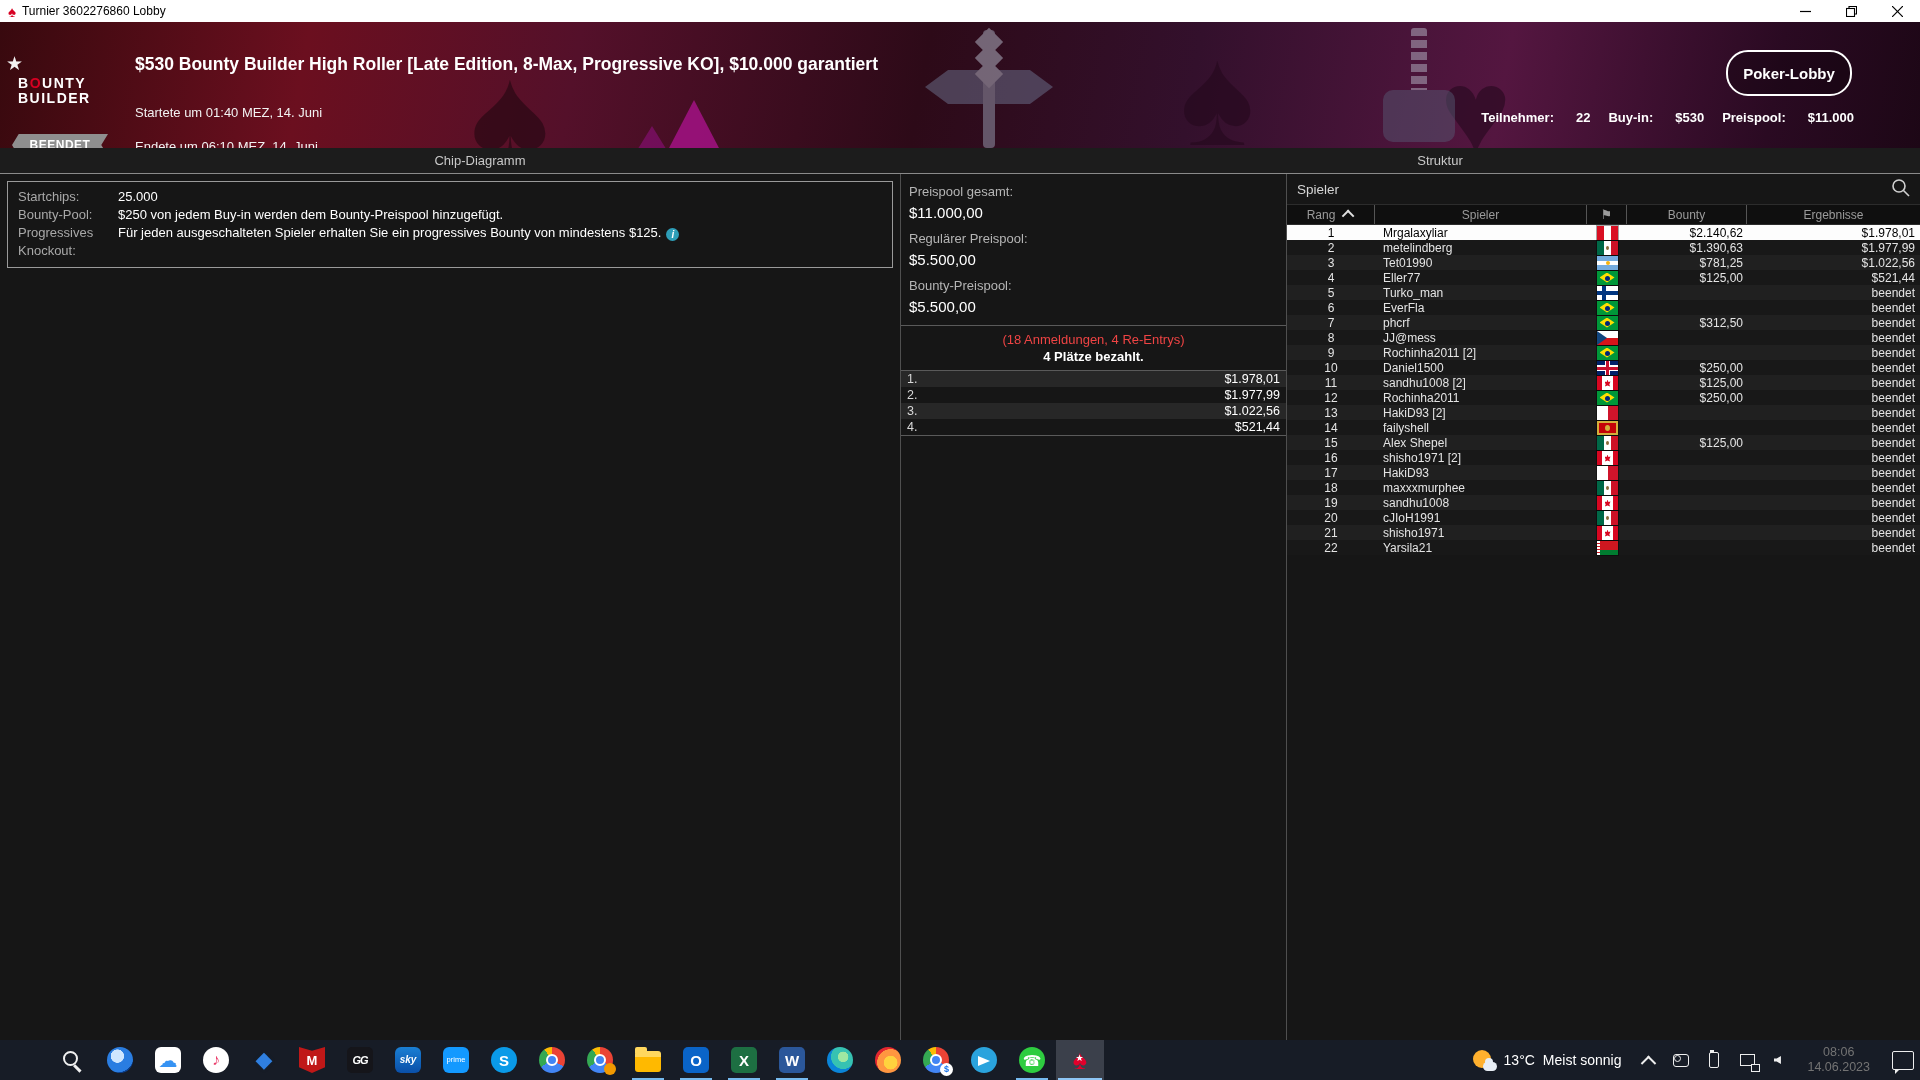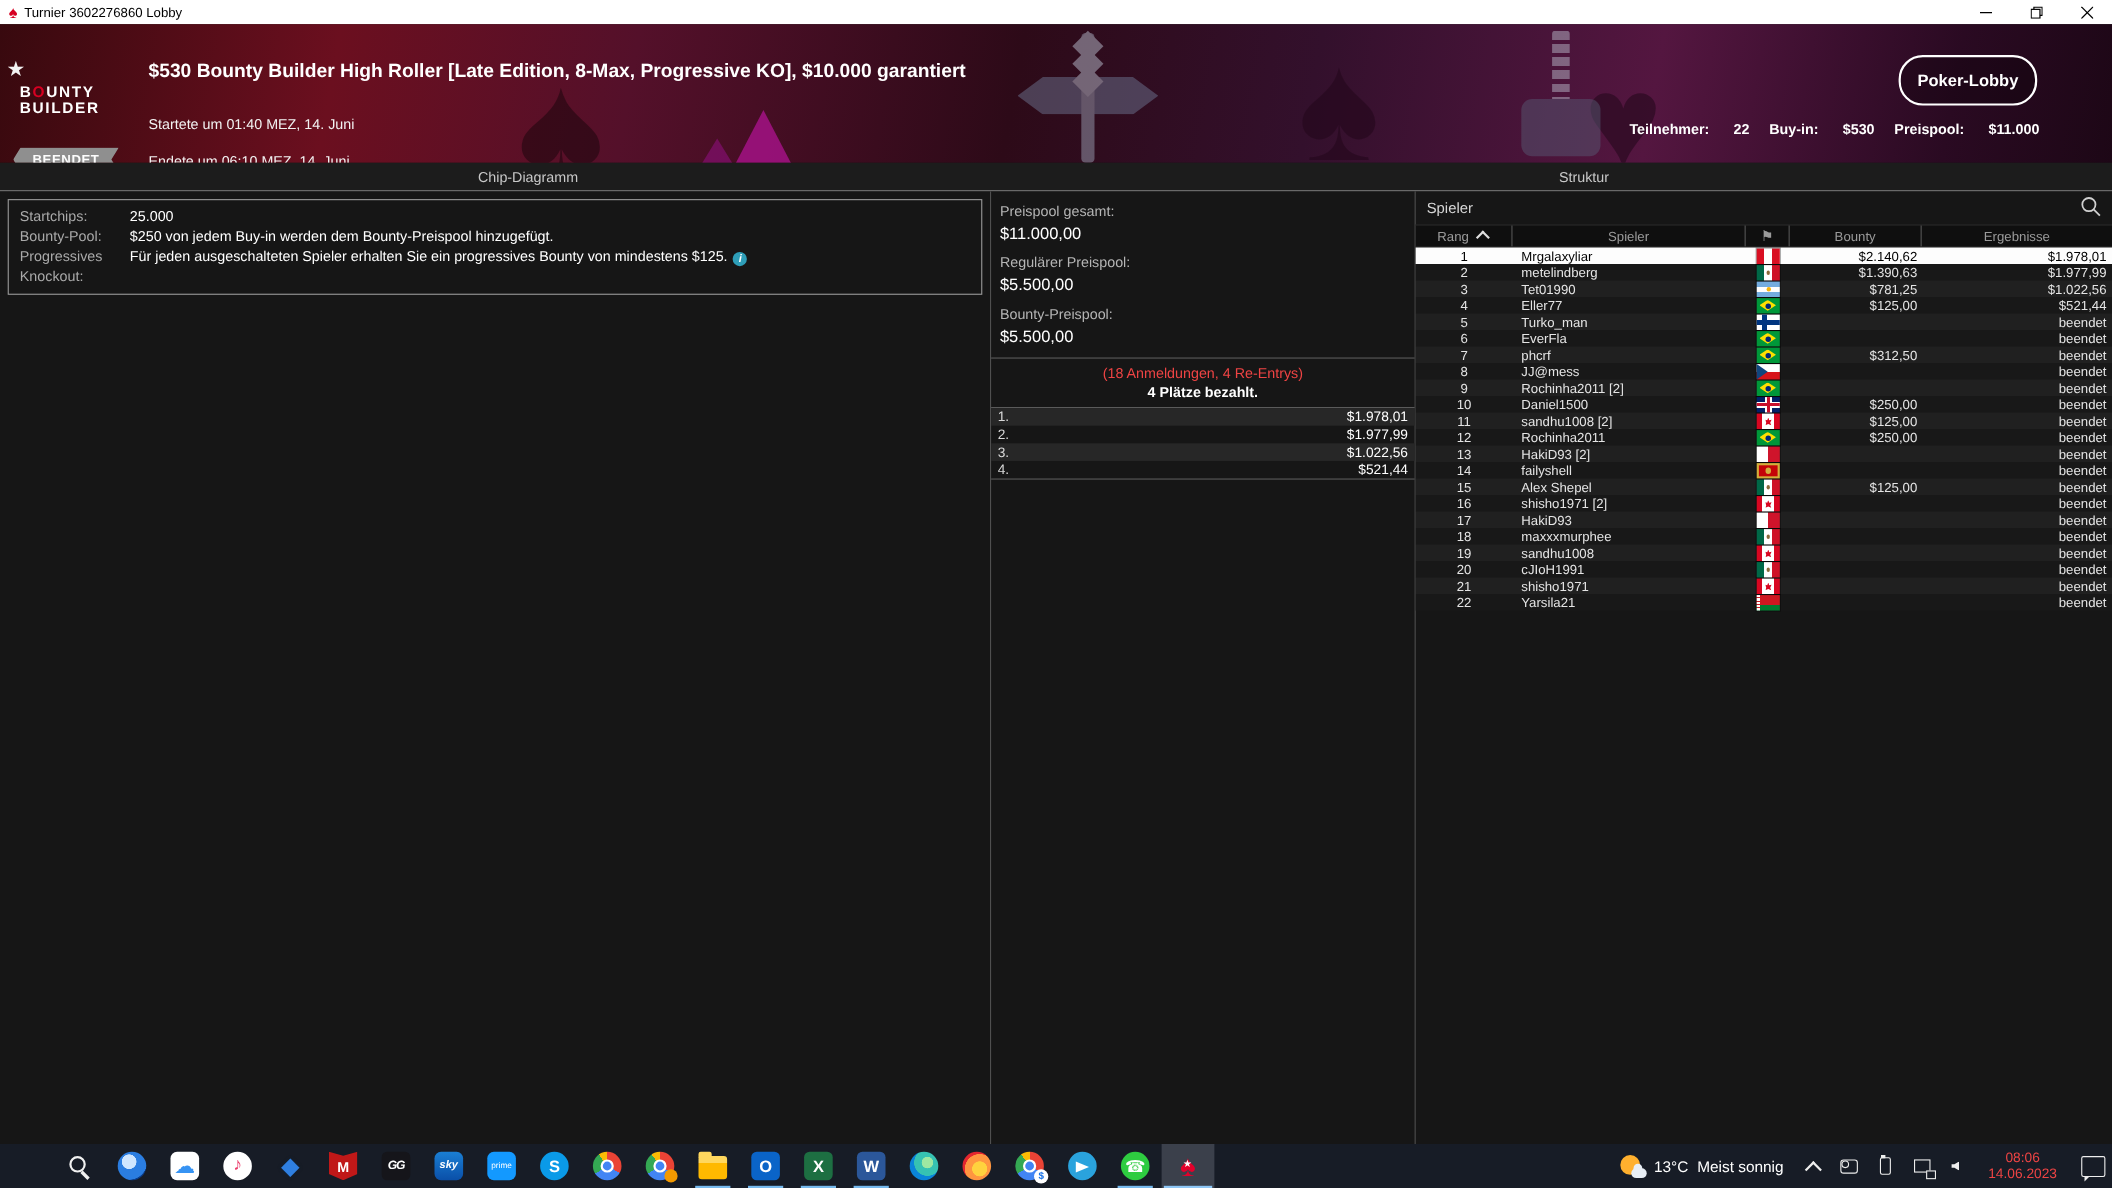--- a/index.html
+++ b/index.html
@@ -179,21 +179,21 @@
   .tri-chevron-up{width:9px;height:9px;border-left:2px solid #eee;border-top:2px solid #eee;transform:rotate(45deg) translate(2px,2px);}
   .tri-camera{width:14px;height:11px;border:1.6px solid #eee;border-radius:3px;}
   .tri-camera::after{content:"";position:absolute;width:5px;height:5px;border:1.6px solid #eee;border-radius:50%;}
   .tri-usb{width:8px;height:14px;border:1.6px solid #eee;border-radius:2px;}
   .tri-usb::after{content:"";position:absolute;top:-1px;width:4px;height:3px;background:#eee;}
   .tri-network{width:13px;height:10px;border:1.6px solid #eee;}
   .tri-network::after{content:"";position:absolute;right:-4px;bottom:-3px;width:7px;height:6px;background:#171c26;border:1.6px solid #eee;}
   .tri-volume{width:7px;height:8px;background:#eee;clip-path:polygon(0 30%,40% 30%,100% 0,100% 100%,40% 70%,0 70%);margin-right:6px;}
   .tri-volume::after{content:"";position:absolute;right:-2px;top:2px;width:8px;height:13px;border:2px solid #eee;
     border-left:none;border-radius:0 9px 9px 0;clip-path:polygon(40% 0,100% 0,100% 100%,40% 100%);}
-  .clock{display:flex;flex-direction:column;align-items:center;justify-content:center;font-size:12.5px;line-height:15px;color:#ef4444;cursor:default;}
+  .clock{display:flex;flex-direction:column;align-items:center;justify-content:center;font-size:12.5px;line-height:15px;color:#737373;cursor:default;}
   .action-center{width:20px;height:17px;border:1.6px solid #eee;border-radius:2px;position:relative;cursor:pointer;margin-left:4px;}
   .action-center::after{content:"";position:absolute;left:2px;bottom:-5px;width:0;height:0;
     border-left:5px solid #eee;border-bottom:5px solid transparent;}
 </style>
 </head>
 <body>
 
 <div id="screen">
 
   <div class="titlebar">

